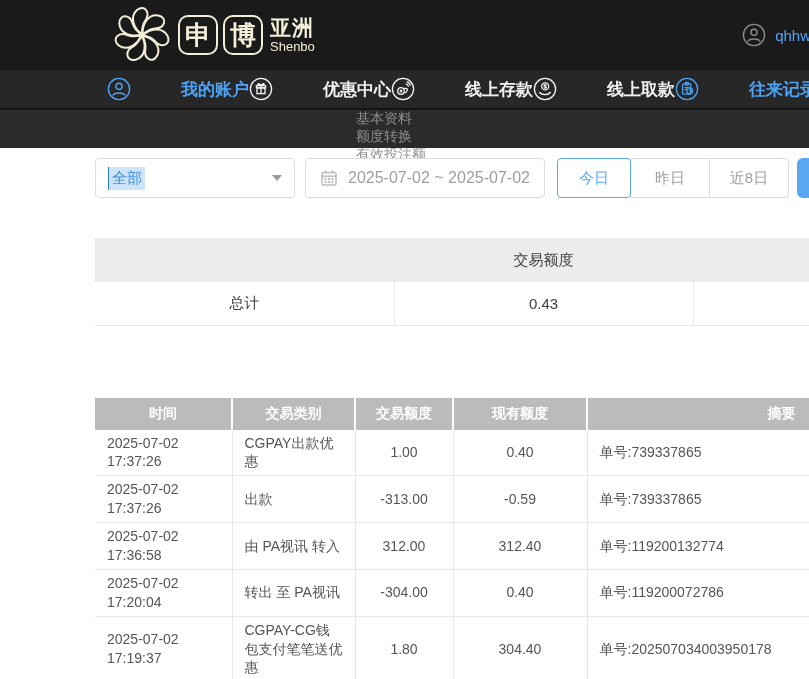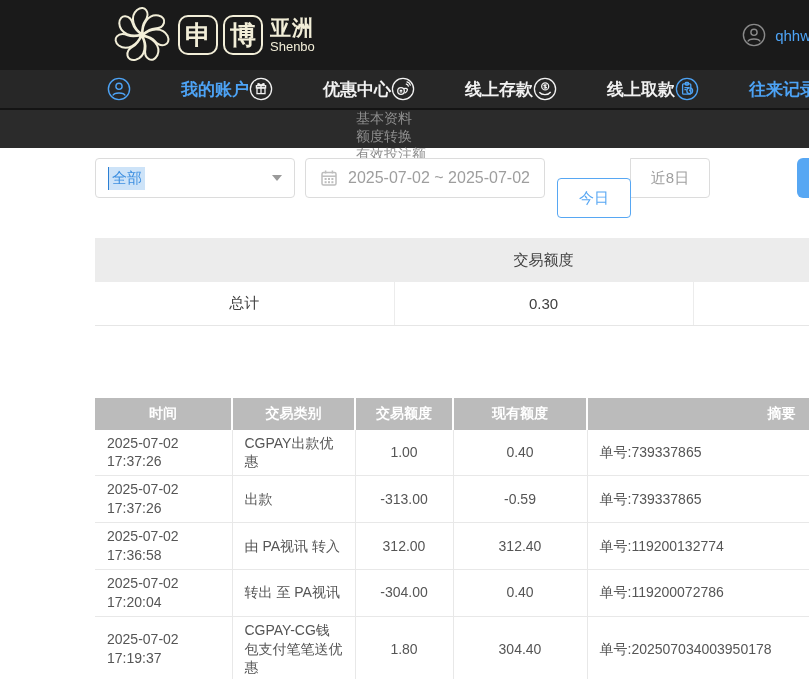--- a/index.html
+++ b/index.html
@@ -39,21 +39,21 @@
   .select-box{width:200px;height:40px;border:1px solid #dcdcdc;border-radius:4px;background:#fff;
     display:flex;align-items:center;justify-content:space-between;padding:0 12px;cursor:pointer;}
   .select-value{background:#cde3f8;color:#3d8fe0;font-size:15px;padding:2px 3px;border-left:1px solid #2b7fd4;}
   .caret-down{width:0;height:0;border-left:5px solid transparent;border-right:5px solid transparent;
     border-top:6px solid #9a9a9a;}
   .date-box{margin-left:10px;width:240px;height:40px;border:1px solid #dcdcdc;border-radius:4px;background:#fff;
     display:flex;align-items:center;padding:0 14px;color:#9e9e9e;font-size:16px;cursor:pointer;white-space:nowrap;}
   .date-box svg{margin-right:10px;flex:none;}
   .btn-group{margin-left:12px;display:flex;}
   .quick-btn{height:40px;background:#fff;font-size:15px;display:flex;align-items:center;justify-content:center;cursor:pointer;}
-  .quick-btn.active{width:74px;border:1px solid #57a7f3;color:#57a7f3;border-radius:4px;position:relative;z-index:2;margin-top:20px;}
+  .quick-btn.active{width:74px;border:1px solid #57a7f3;color:#57a7f3;border-radius:4px;position:relative;z-index:2;}
   .quick-btn.plain{width:80px;border:1px solid #dcdcdc;color:#9e9e9e;margin-left:-1px;}
   .quick-btn.last{border-radius:0 4px 4px 0;}
   .search-btn{position:absolute;left:702px;top:0;width:48px;height:40px;background:#57a7f3;border:none;
     border-radius:6px;cursor:pointer;}
   
   table{border-collapse:collapse;table-layout:fixed;}
   .summary{margin-top:40px;width:880px;font-size:15px;color:#404040;}
   .summary thead th{background:var(--sumheader);height:44px;font-weight:normal;text-align:center;}
   .summary tbody td{height:43px;text-align:center;border-bottom:1px solid #e6e6e6;background:#fff;}
   .summary tbody td.sep{border-right:1px solid #ececec;}
@@ -192,20 +192,21 @@
             <rect x="11.4" y="9" width="2" height="2"></rect>
           <rect x="4.6" y="12.2" width="2" height="2"></rect>
             <rect x="8" y="12.2" width="2" height="2"></rect>
             <rect x="11.4" y="12.2" width="2" height="2"></rect>
         </g>
       </svg>
       <span>2025-07-02 ~ 2025-07-02</span>
     </div>
     <div class="btn-group">
       <button class="quick-btn active">今日</button>
+      <button class="quick-btn plain">昨日</button>
       <button class="quick-btn plain last">近8日</button>
     </div>
     <button class="search-btn"></button>
   </div>
 
   <table class="summary">
     <colgroup>
         <col style="width:299px">
         <col style="width:299px">
         <col style="width:282px">
@@ -213,21 +214,21 @@
     <thead>
       <tr>
         <th></th>
         <th>交易额度</th>
         <th></th>
       </tr>
     </thead>
     <tbody>
       <tr>
         <td class="sep">总计</td>
-        <td class="sep">0.30</td>
+        <td class="sep">0.43</td>
         <td></td>
       </tr>
     </tbody>
   </table>
 
   <table class="records">
     <colgroup>
       <col style="width:137px">
         <col style="width:123px">
         <col style="width:98px">

